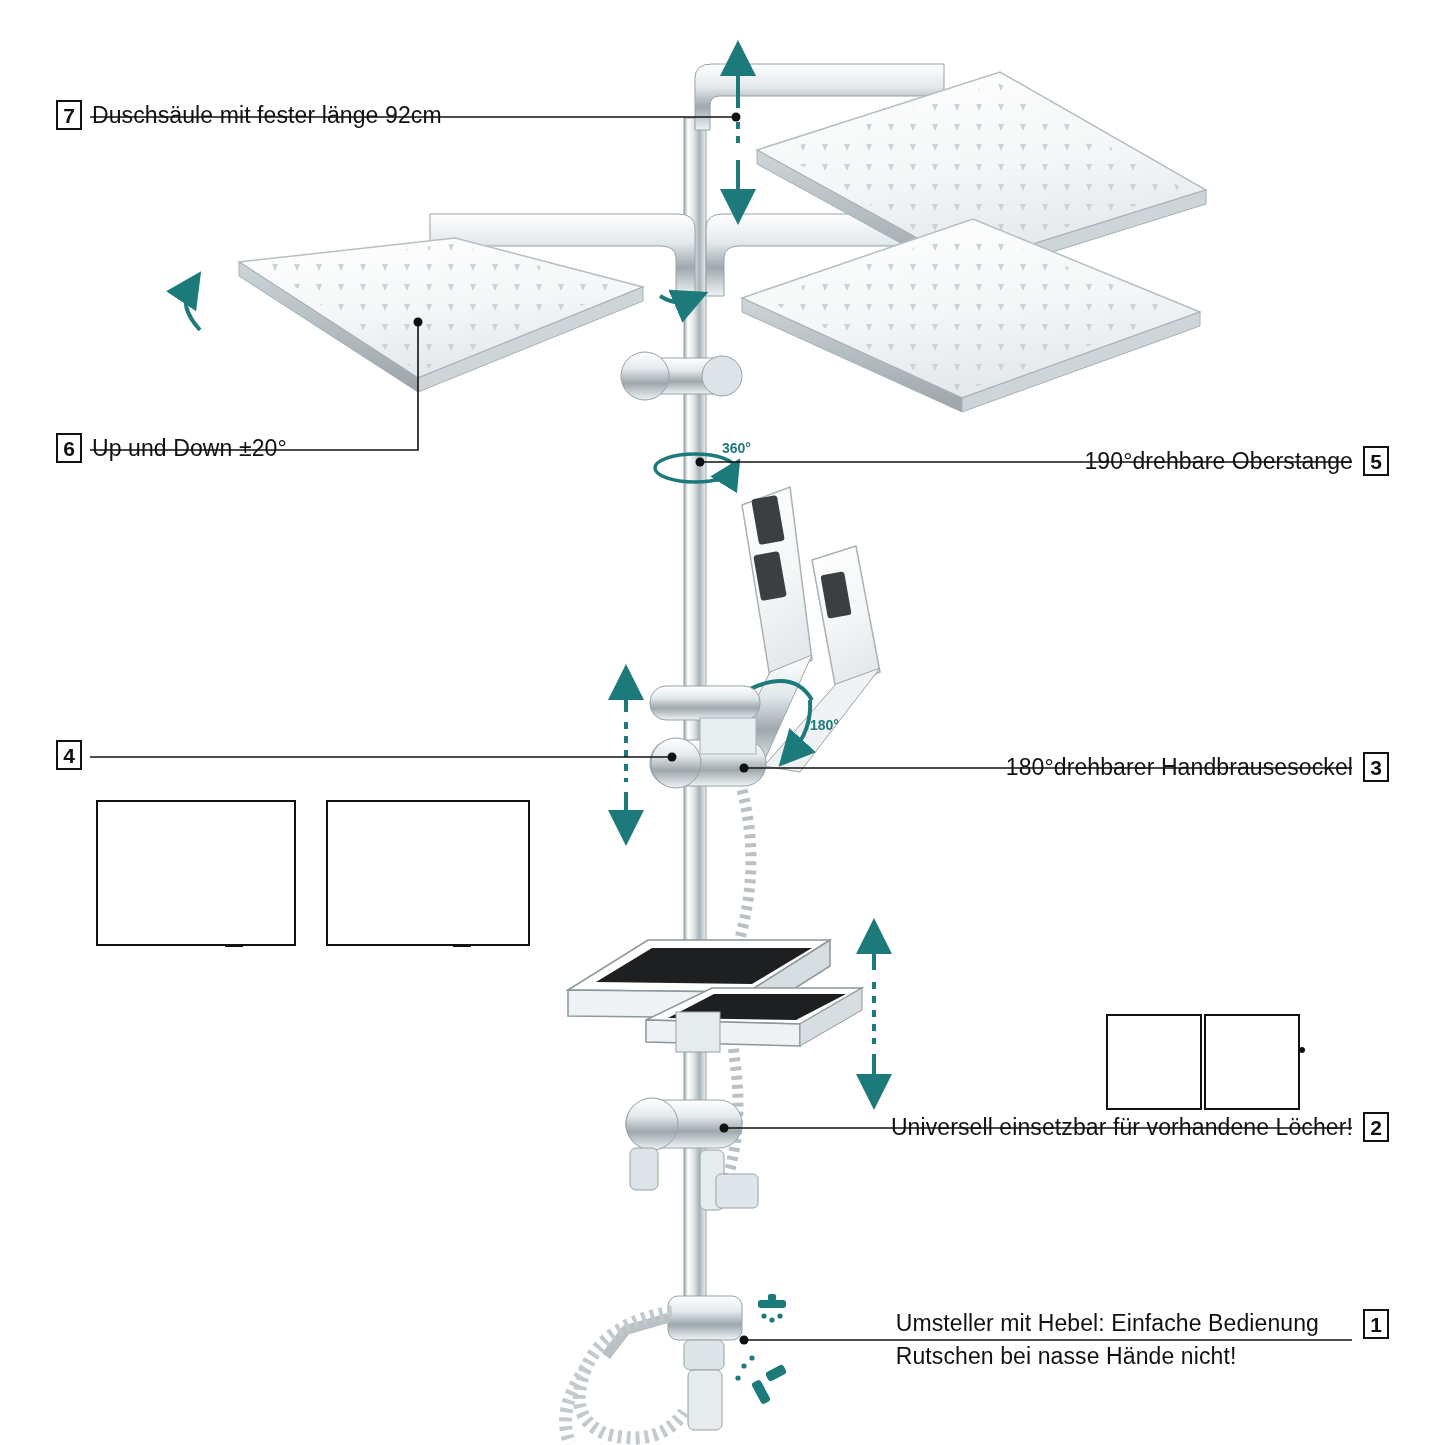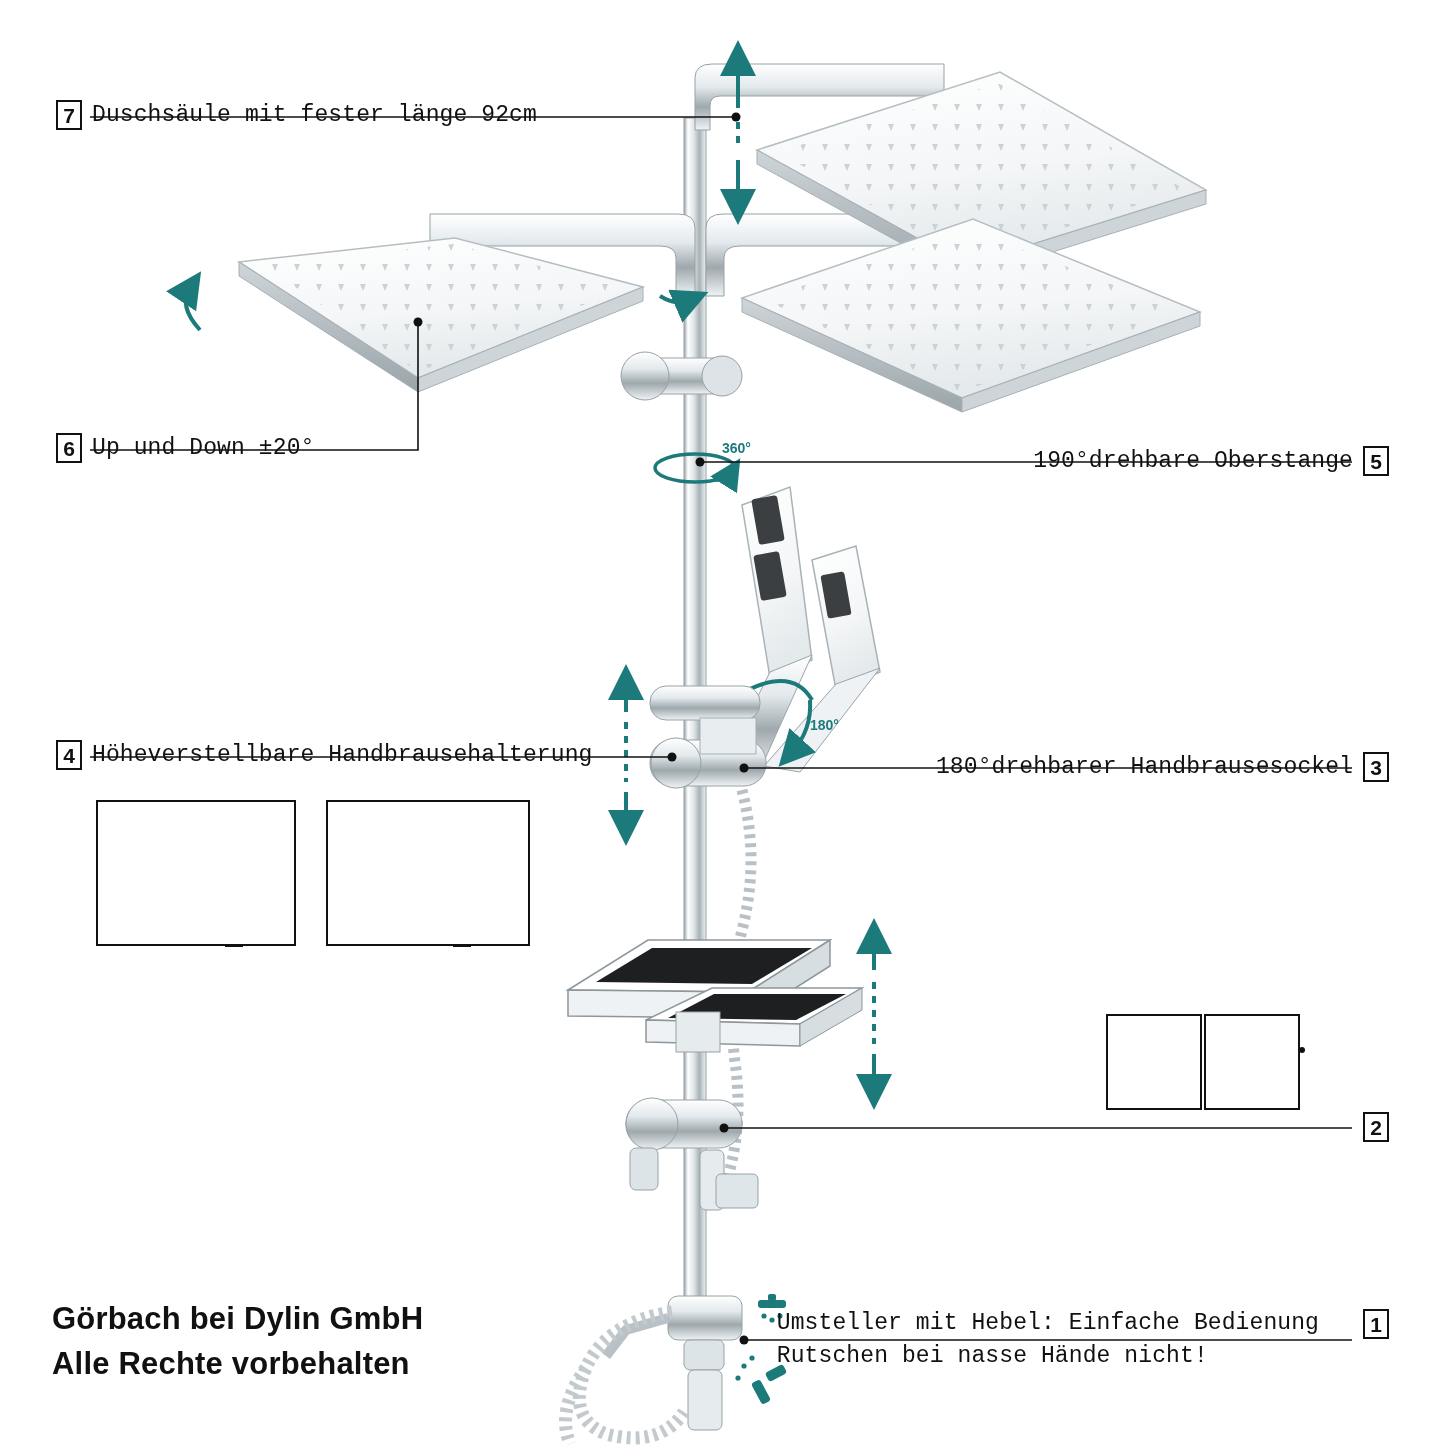--- a/index.html
+++ b/index.html
@@ -9,21 +9,21 @@
   }
   .stage{position:absolute;inset:0;}
   svg.diagram{position:absolute;left:0;top:0;width:1445px;height:1445px;}
 
   .callout{position:absolute;display:flex;align-items:center;gap:10px;}
   .badge{
     width:26px;height:30px;border:2px solid #111;background:#fff;color:#111;
     font-size:21px;font-weight:700;display:flex;align-items:center;justify-content:center;
     line-height:1;box-sizing:border-box;
   }
-  .callout-text{font-size:23px;color:#111;white-space:nowrap;letter-spacing:.1px;font-family:Liberation Mono, monospace;}
+  .callout-text{font-size:23px;color:#111;white-space:nowrap;letter-spacing:.1px;}
   .callout-text.two-line{white-space:normal;line-height:1.42;}
 
   .rot-label{position:absolute;font-size:14px;font-weight:700;color:#1d7a7a;}
 
   .footer{
     position:absolute;left:52px;bottom:58px;font-size:31px;font-weight:700;
     line-height:1.45;color:#111;letter-spacing:.2px;
   }
 
   .detailbox{position:absolute;border:2px solid #111;background:#fff;box-sizing:border-box;}
@@ -285,47 +285,43 @@
     <span class="callout-text">Up und Down ±20°</span>
   </div>
 
   <div class="callout" style="right:56px; top:446px;">
     <span class="callout-text">190°drehbare Oberstange</span>
     <span class="badge">5</span>
   </div>
 
   <div class="callout" style="left:56px; top:740px;">
     <span class="badge">4</span>
-    <span class="callout-text">Höheverstellbare Handbrausehalterung</span>
   </div>
 
   <div class="callout" style="right:56px; top:752px;">
     <span class="callout-text">180°drehbarer Handbrausesockel</span>
     <span class="badge">3</span>
   </div>
 
   <div class="callout" style="right:56px; top:1112px;">
+    <span class="callout-text">Universell einsetzbar für vorhandene Löcher!</span>
     <span class="badge">2</span>
   </div>
 
   <div class="callout" style="right:56px; top:1307px; align-items:flex-start;gap:44px;">
     <span class="callout-text two-line" style="text-align:left;">
       <span style="display:block;">Umsteller mit Hebel: Einfache Bedienung</span>
       <span style="display:block;">Rutschen bei nasse Hände nicht!</span>
     </span>
     <span class="badge" style="margin-top:2px;">1</span>
   </div>
 
   <div class="rot-label" style="left:722px; top:440px;">360°</div>
   <div class="rot-label" style="left:810px; top:697px;margin-top:20px;">180°</div>
 
   <div class="detailbox" style="left:96px; top:800px; width:200px; height:146px;"></div>
   <div class="detailbox" style="left:326px; top:800px; width:204px; height:146px;"></div>
 
   <div class="iconbox" style="left:1106px; top:1014px; width:96px; height:96px;"></div>
   <div class="iconbox" style="left:1204px; top:1014px; width:96px; height:96px;"></div>
 
-  <div class="footer">
-    <div>Görbach bei Dylin GmbH</div>
-    <div>Alle Rechte vorbehalten</div>
-  </div>
 
 </div>
 
 </body></html>

